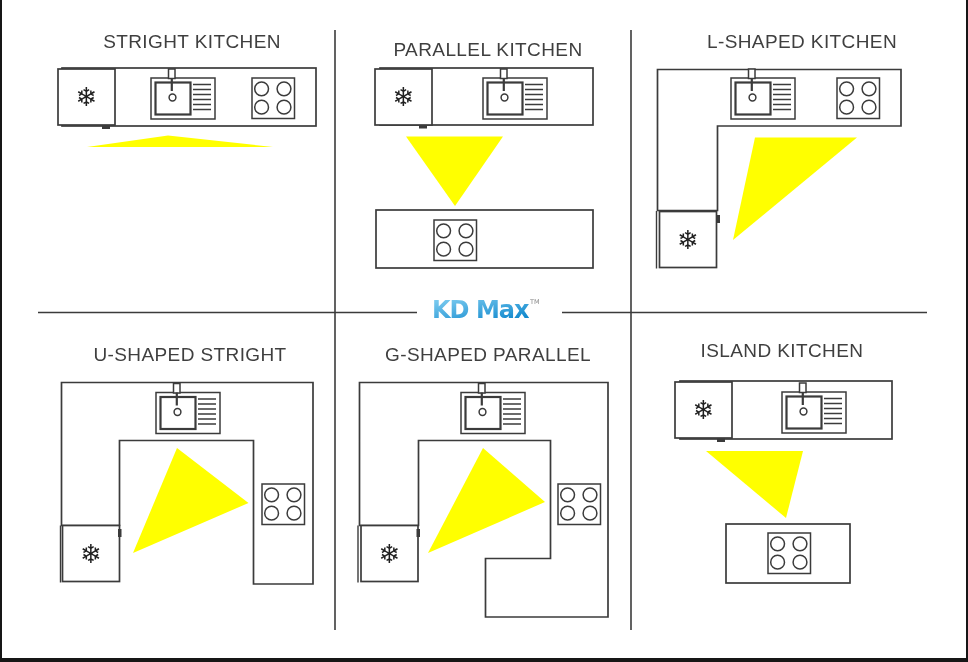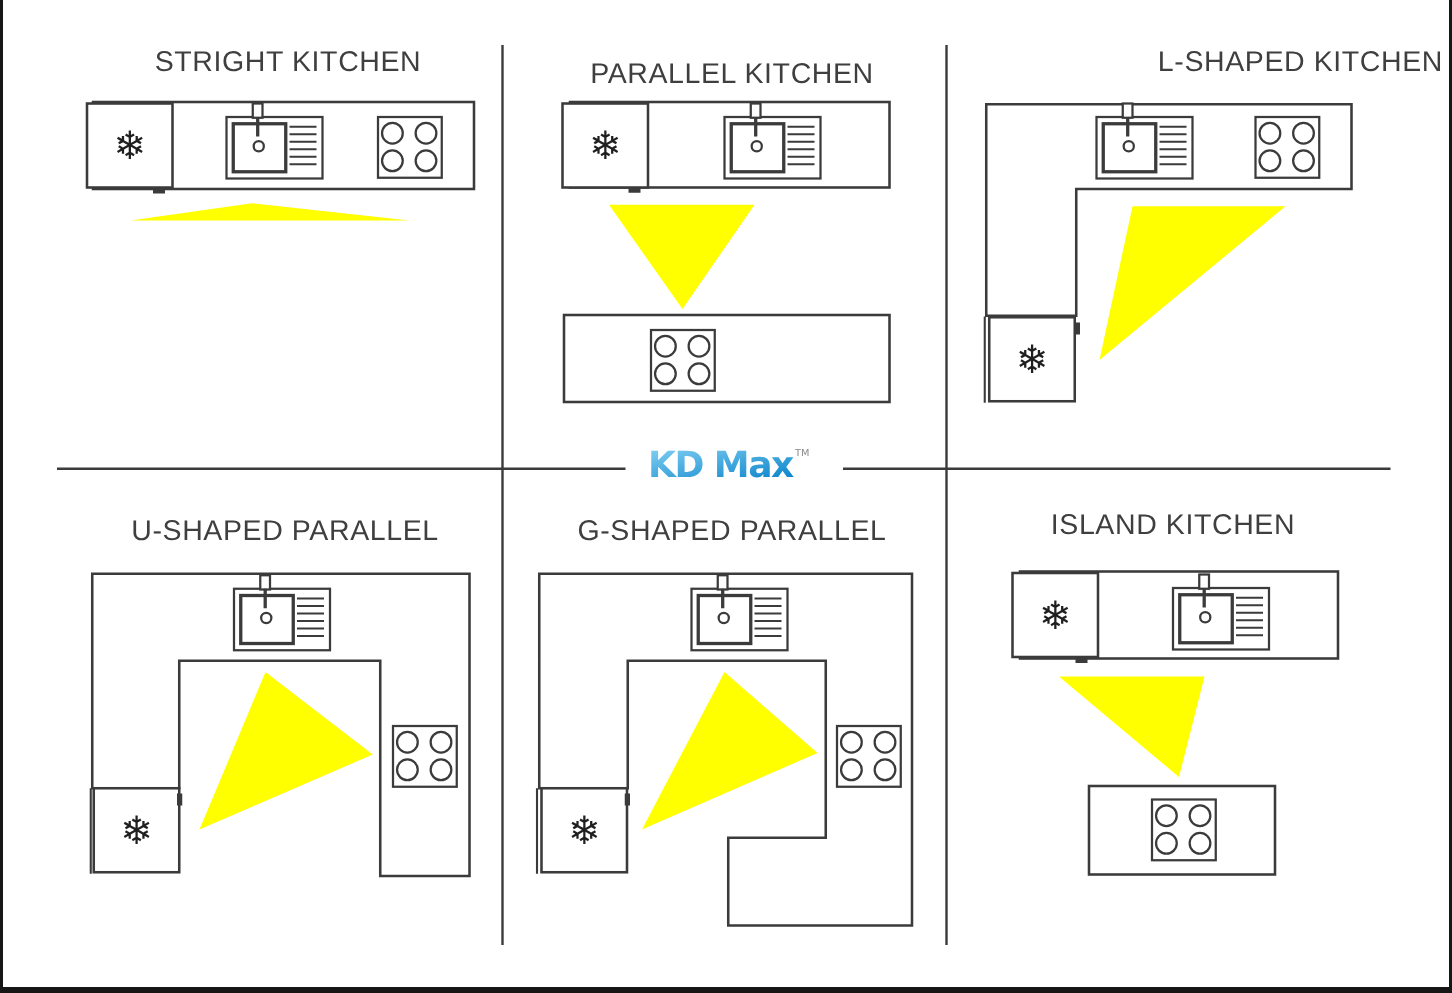--- a/index.html
+++ b/index.html
@@ -25,40 +25,40 @@
   .snow { font-family:"DejaVu Sans", sans-serif; font-size:26px; fill:#1f1f1f; }
   .divline { stroke:var(--line,#3b3b3b); stroke-width:1.6px; }
 
   .ptitle {
     position:absolute; text-align:center;
     font-size:19px; letter-spacing:0.4px; font-weight:400;
     color:var(--title-text,#3f3f3f); white-space:nowrap;
   }
   .pt-0 { left:32px;  top:31px;  width:320px; }
   .pt-1 { left:328px; top:39px;  width:320px; }
-  .pt-2 { left:642px; top:31px;  width:320px;text-align:right; }
+  .pt-2 { left:642px; top:31px;  width:320px; }
   .pt-3 { left:30px;  top:344px; width:320px; }
   .pt-4 { left:328px; top:344px; width:320px; }
   .pt-5 { left:622px; top:340px; width:320px; }
 
   .logo-wrap { position:absolute; left:430px; top:293px; width:122px; height:32px; }
   .logo-text { font-family:"DejaVu Sans", sans-serif; font-weight:bold; font-size:24px; letter-spacing:-1px; }
   .logo-stop-1 { stop-color:var(--logo-light,#8ad4f4); }
   .logo-stop-2 { stop-color:var(--logo-dark,#0d86cc); }
   .tm { font-family:"DejaVu Sans", sans-serif; font-size:6.5px; fill:var(--tm-text,#8a8a8a); letter-spacing:0; }
 </style>
 </head>
 <body style="background: rgb(255, 255, 255);">
 
 <div class="frame"></div>
 
 <div class="ptitle pt-0">STRIGHT KITCHEN</div>
 <div class="ptitle pt-1">PARALLEL KITCHEN</div>
 <div class="ptitle pt-2">L-SHAPED KITCHEN</div>
-<div class="ptitle pt-3">U-SHAPED PARALLEL</div>
+<div class="ptitle pt-3">U-SHAPED STRIGHT</div>
 <div class="ptitle pt-4">G-SHAPED PARALLEL</div>
 <div class="ptitle pt-5">ISLAND KITCHEN</div>
 
 <div class="logo-wrap">
   <svg width="122" height="32" viewBox="0 0 122 32">
     <defs>
       <linearGradient id="logoGrad" x1="0" y1="0" x2="0.7" y2="1">
         <stop offset="0" class="logo-stop-1"></stop>
         <stop offset="1" class="logo-stop-2"></stop>
       </linearGradient>

